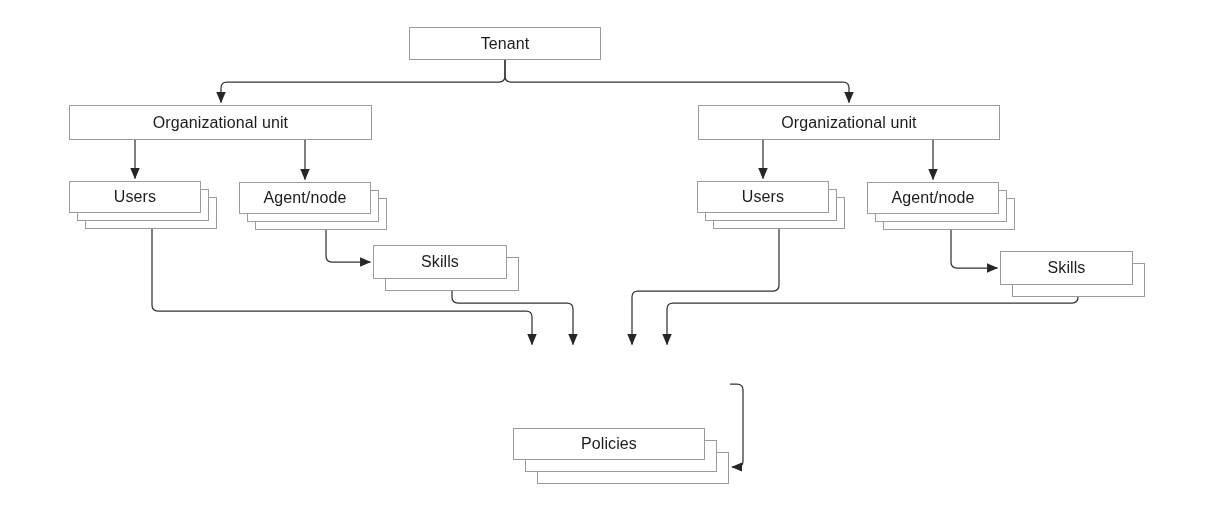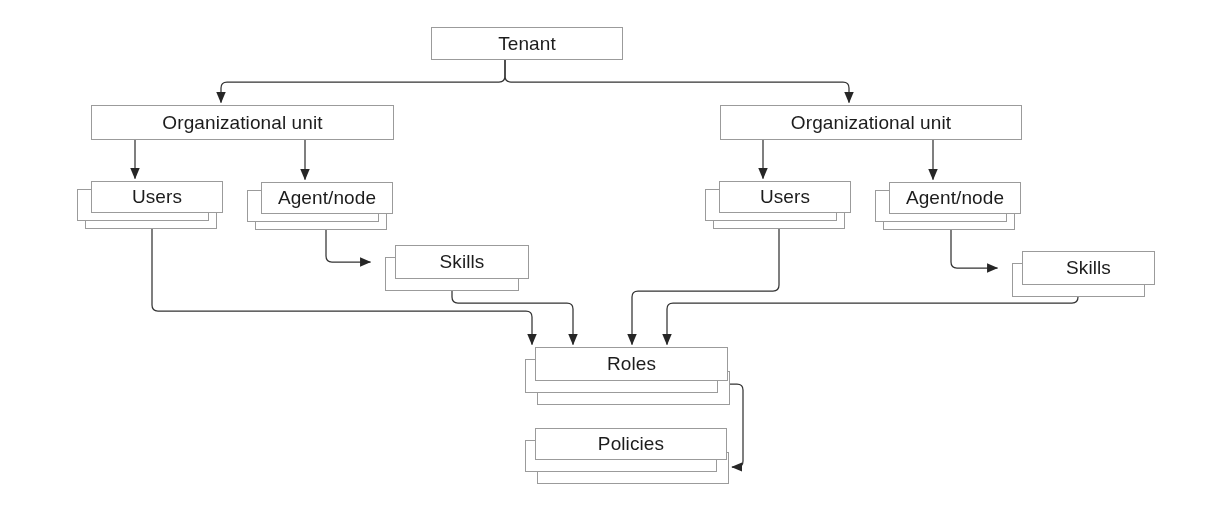--- a/index.html
+++ b/index.html
@@ -38,25 +38,24 @@
   }
   
   .node.off8  .g1 { left: 8px;  top: 8px;  }
   .node.off8  .g2 { left: 16px; top: 16px; }
   .node.off12 .g1 { left: 12px; top: 12px; }
   .node.off12 .g2 { left: 24px; top: 24px; }
   .face {
     display: flex;
     align-items: center;
     justify-content: center;
-    font-size: 19px;
+    font-size: 16px;
     color: #1c1c1c;
     white-space: nowrap;
     letter-spacing: 0.1px;
-    margin-left: 22px;
   }
 </style>
 </head>
 <body>
 
 <div class="canvas">
 
   <svg class="wires" viewBox="0 0 1208 513" xmlns="http://www.w3.org/2000/svg">
     <defs>
       <marker id="arw" viewBox="0 0 10 10" refX="9.3" refY="5" markerWidth="9" markerHeight="9" orient="auto">
@@ -119,25 +118,20 @@
     <div class="ghost g2"></div>
     <div class="ghost g1"></div>
     <div class="face">Agent/node</div>
   </div>
 
   <div class="node off12" style="left:1000px;top:251px;width:133px;height:34px;">
     <div class="ghost g1"></div>
     <div class="face">Skills</div>
   </div>
 
-  <div class="node off12" style="left:513px;top:347px;width:193px;height:34px;">
-    <div class="ghost g2"></div>
-    <div class="ghost g1"></div>
-    <div class="face">Roles</div>
-  </div>
 
   <div class="node off12" style="left:513px;top:428px;width:192px;height:32px;">
     <div class="ghost g2"></div>
     <div class="ghost g1"></div>
     <div class="face">Policies</div>
   </div>
 
 </div>
 
 </body></html>

